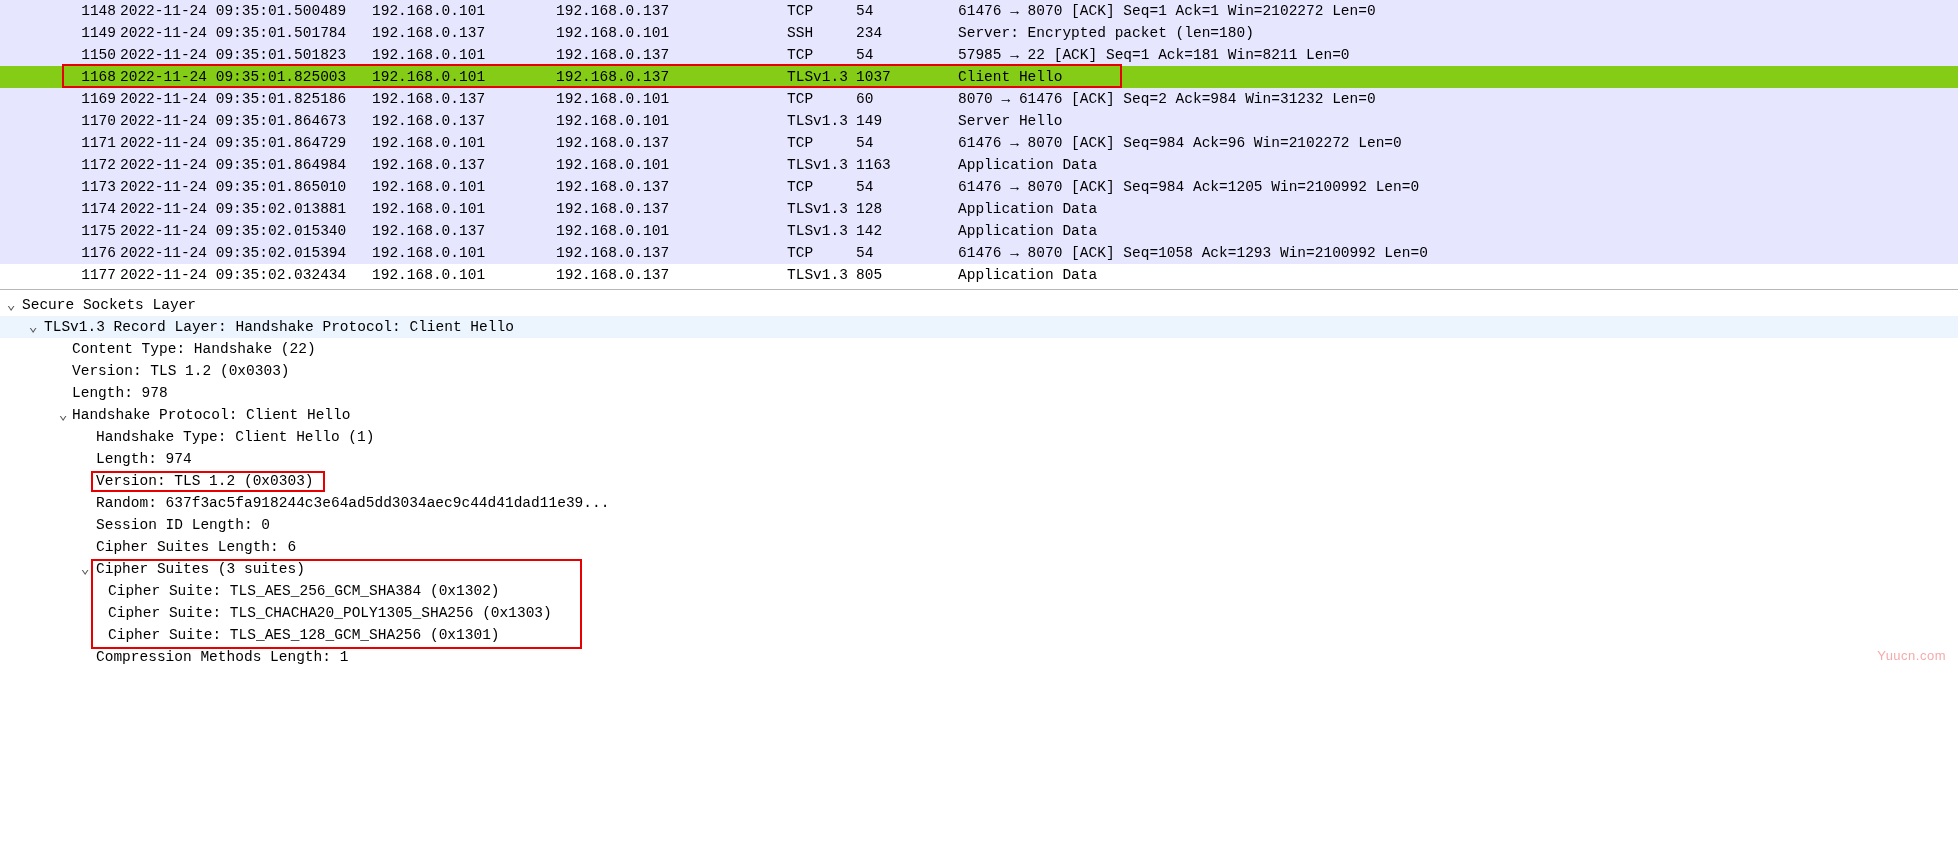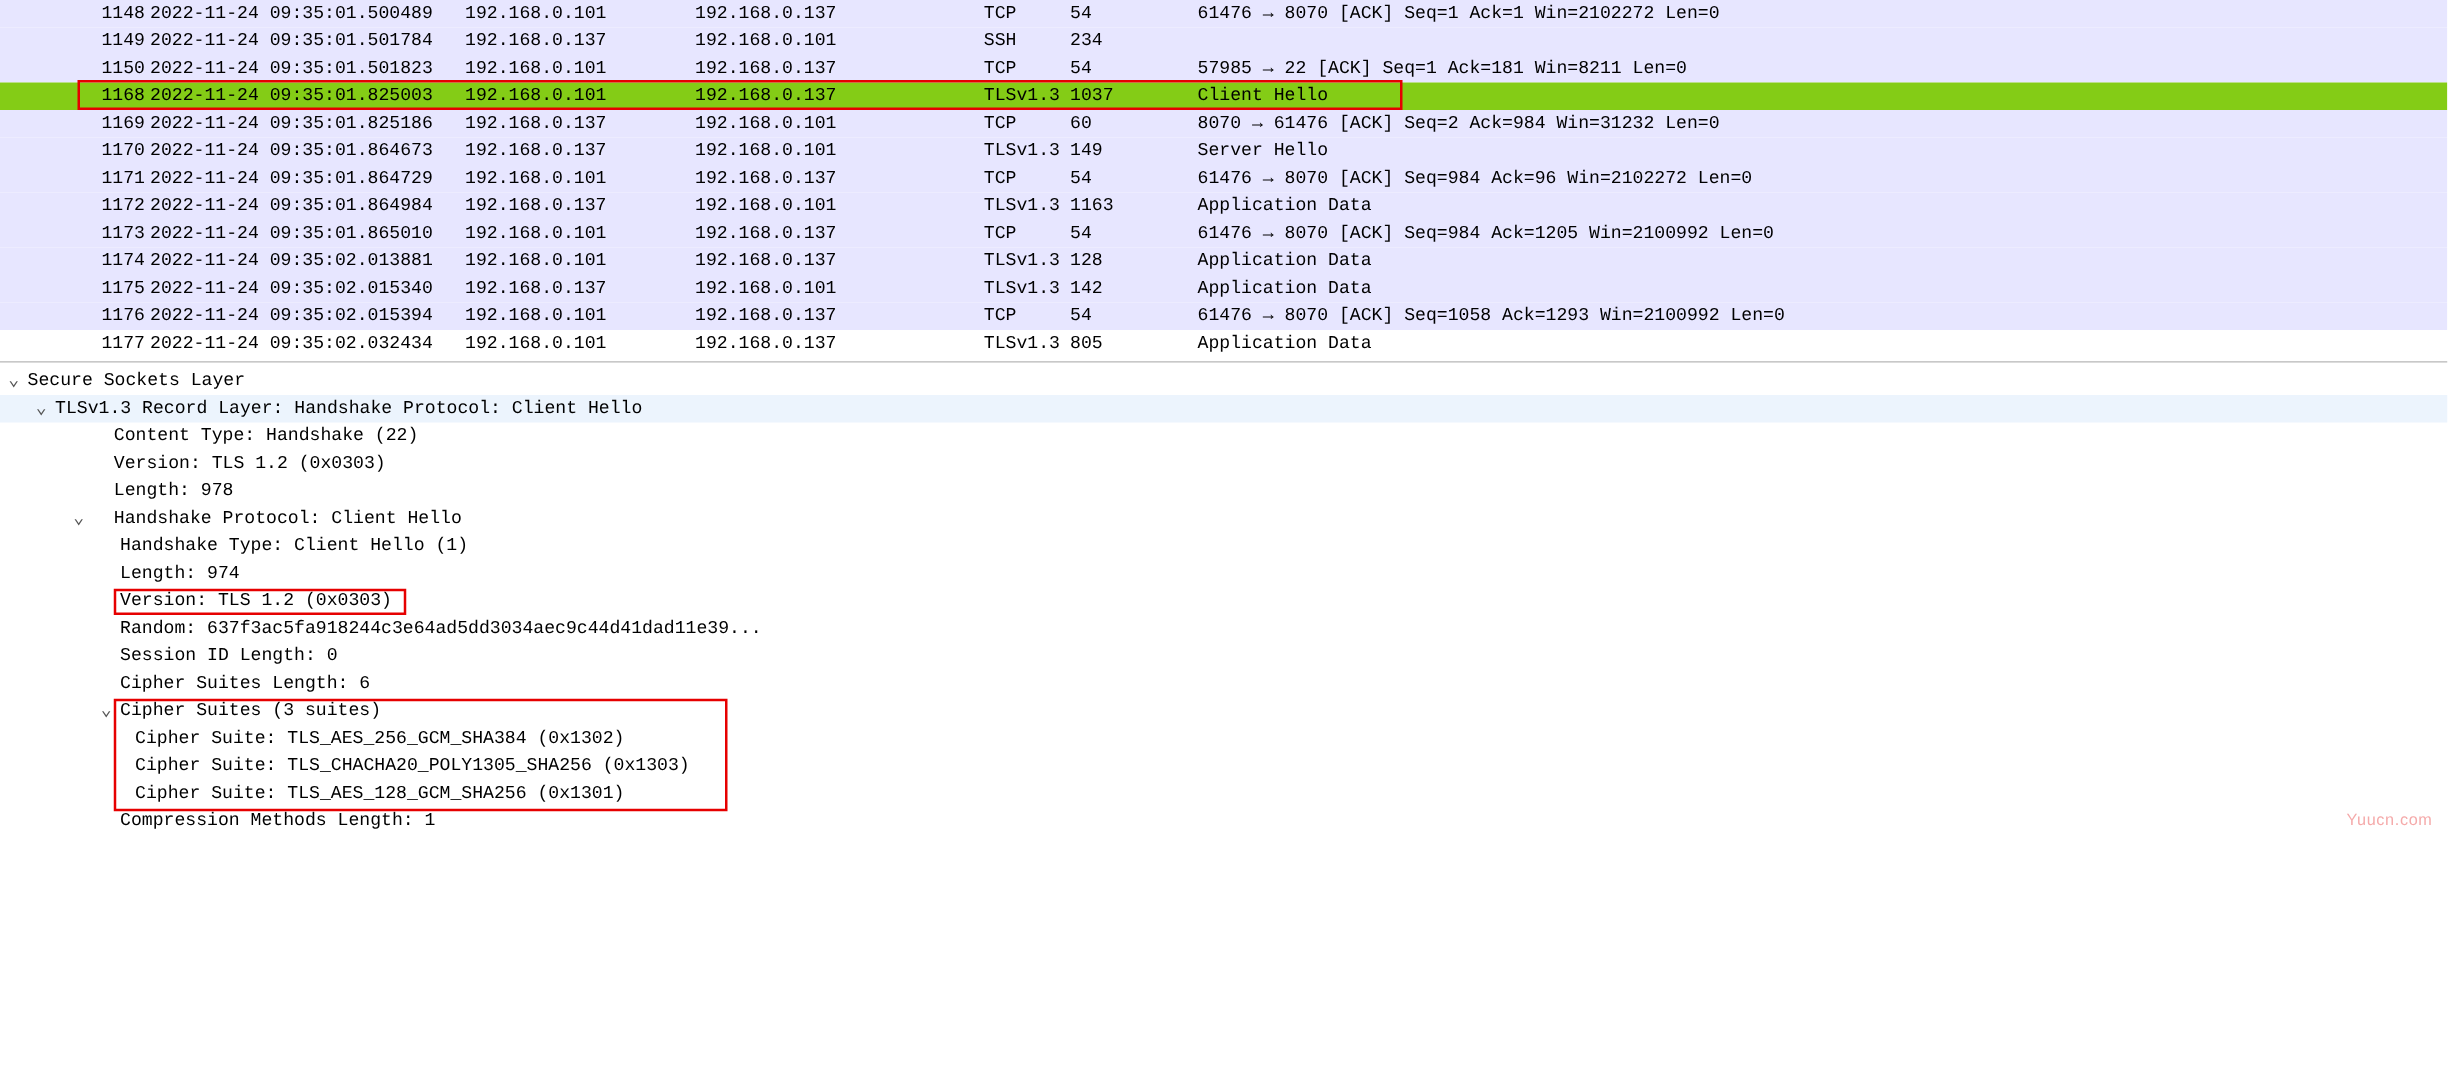--- a/index.html
+++ b/index.html
@@ -64,21 +64,21 @@
     width: 14px;
     text-align: center;
     color: #555;
     user-select: none;
   }
   .tree-row .label {
     position: absolute;
   }
   .i0 .toggle { left: 4px; }  .i0 .label { left: 22px; }
   .i1 .toggle { left: 26px; } .i1 .label { left: 44px; }
-  .i2 .toggle { left: 56px; } .i2 .label { left: 72px; margin-left: 19px; }
+  .i2 .toggle { left: 56px; } .i2 .label { left: 72px; }
   .i3 .toggle { left: 78px; } .i3 .label { left: 96px; } .i4 .label { left: 108px; }
   .watermark {
     position: absolute;
     right: 12px;
     top: 648px;
     color: #f5aaaa;
     font-family: Arial, sans-serif;
     font-size: 13px;
     z-index: 10;
     letter-spacing: 0.5px;
@@ -93,21 +93,21 @@
     color:#505050;
   }
 </style>
 </head>
 <body>
 
 <div class="packet-pane">
   <div class="packet-wrap" id="packet-wrap">
 
   <div class="row bg-purple"><span class="c-no">1148</span><span class="c-time">2022-11-24 09:35:01.500489</span><span class="c-src">192.168.0.101</span><span class="c-dst">192.168.0.137</span><span class="c-proto">TCP</span><span class="c-len">54</span><span class="c-info">61476 → 8070 [ACK] Seq=1 Ack=1 Win=2102272 Len=0</span></div>
-      <div class="row bg-purple"><span class="c-no">1149</span><span class="c-time">2022-11-24 09:35:01.501784</span><span class="c-src">192.168.0.137</span><span class="c-dst">192.168.0.101</span><span class="c-proto">SSH</span><span class="c-len">234</span></div>
+      <div class="row bg-purple"><span class="c-no">1149</span><span class="c-time">2022-11-24 09:35:01.501784</span><span class="c-src">192.168.0.137</span><span class="c-dst">192.168.0.101</span><span class="c-proto">SSH</span><span class="c-len">234</span><span class="c-info">Server: Encrypted packet (len=180)</span></div>
       <div class="row bg-purple"><span class="c-no">1150</span><span class="c-time">2022-11-24 09:35:01.501823</span><span class="c-src">192.168.0.101</span><span class="c-dst">192.168.0.137</span><span class="c-proto">TCP</span><span class="c-len">54</span><span class="c-info">57985 → 22 [ACK] Seq=1 Ack=181 Win=8211 Len=0</span></div>
       <div class="row bg-selected"><span class="c-no">1168</span><span class="c-time">2022-11-24 09:35:01.825003</span><span class="c-src">192.168.0.101</span><span class="c-dst">192.168.0.137</span><span class="c-proto">TLSv1.3</span><span class="c-len">1037</span><span class="c-info">Client Hello</span></div>
       <div class="row bg-purple"><span class="c-no">1169</span><span class="c-time">2022-11-24 09:35:01.825186</span><span class="c-src">192.168.0.137</span><span class="c-dst">192.168.0.101</span><span class="c-proto">TCP</span><span class="c-len">60</span><span class="c-info">8070 → 61476 [ACK] Seq=2 Ack=984 Win=31232 Len=0</span></div>
       <div class="row bg-purple"><span class="c-no">1170</span><span class="c-time">2022-11-24 09:35:01.864673</span><span class="c-src">192.168.0.137</span><span class="c-dst">192.168.0.101</span><span class="c-proto">TLSv1.3</span><span class="c-len">149</span><span class="c-info">Server Hello</span></div>
       <div class="row bg-purple"><span class="c-no">1171</span><span class="c-time">2022-11-24 09:35:01.864729</span><span class="c-src">192.168.0.101</span><span class="c-dst">192.168.0.137</span><span class="c-proto">TCP</span><span class="c-len">54</span><span class="c-info">61476 → 8070 [ACK] Seq=984 Ack=96 Win=2102272 Len=0</span></div>
       <div class="row bg-purple"><span class="c-no">1172</span><span class="c-time">2022-11-24 09:35:01.864984</span><span class="c-src">192.168.0.137</span><span class="c-dst">192.168.0.101</span><span class="c-proto">TLSv1.3</span><span class="c-len">1163</span><span class="c-info">Application Data</span></div>
       <div class="row bg-purple"><span class="c-no">1173</span><span class="c-time">2022-11-24 09:35:01.865010</span><span class="c-src">192.168.0.101</span><span class="c-dst">192.168.0.137</span><span class="c-proto">TCP</span><span class="c-len">54</span><span class="c-info">61476 → 8070 [ACK] Seq=984 Ack=1205 Win=2100992 Len=0</span></div>
       <div class="row bg-purple"><span class="c-no">1174</span><span class="c-time">2022-11-24 09:35:02.013881</span><span class="c-src">192.168.0.101</span><span class="c-dst">192.168.0.137</span><span class="c-proto">TLSv1.3</span><span class="c-len">128</span><span class="c-info">Application Data</span></div>
       <div class="row bg-purple"><span class="c-no">1175</span><span class="c-time">2022-11-24 09:35:02.015340</span><span class="c-src">192.168.0.137</span><span class="c-dst">192.168.0.101</span><span class="c-proto">TLSv1.3</span><span class="c-len">142</span><span class="c-info">Application Data</span></div>
       <div class="row bg-purple"><span class="c-no">1176</span><span class="c-time">2022-11-24 09:35:02.015394</span><span class="c-src">192.168.0.101</span><span class="c-dst">192.168.0.137</span><span class="c-proto">TCP</span><span class="c-len">54</span><span class="c-info">61476 → 8070 [ACK] Seq=1058 Ack=1293 Win=2100992 Len=0</span></div>

